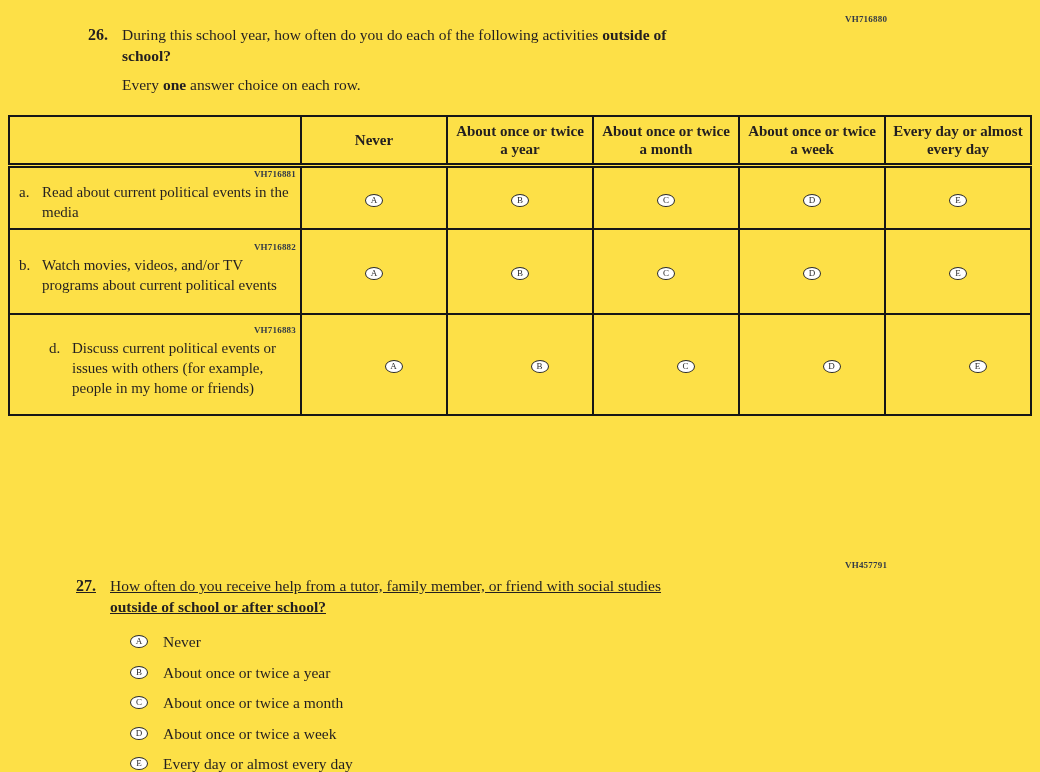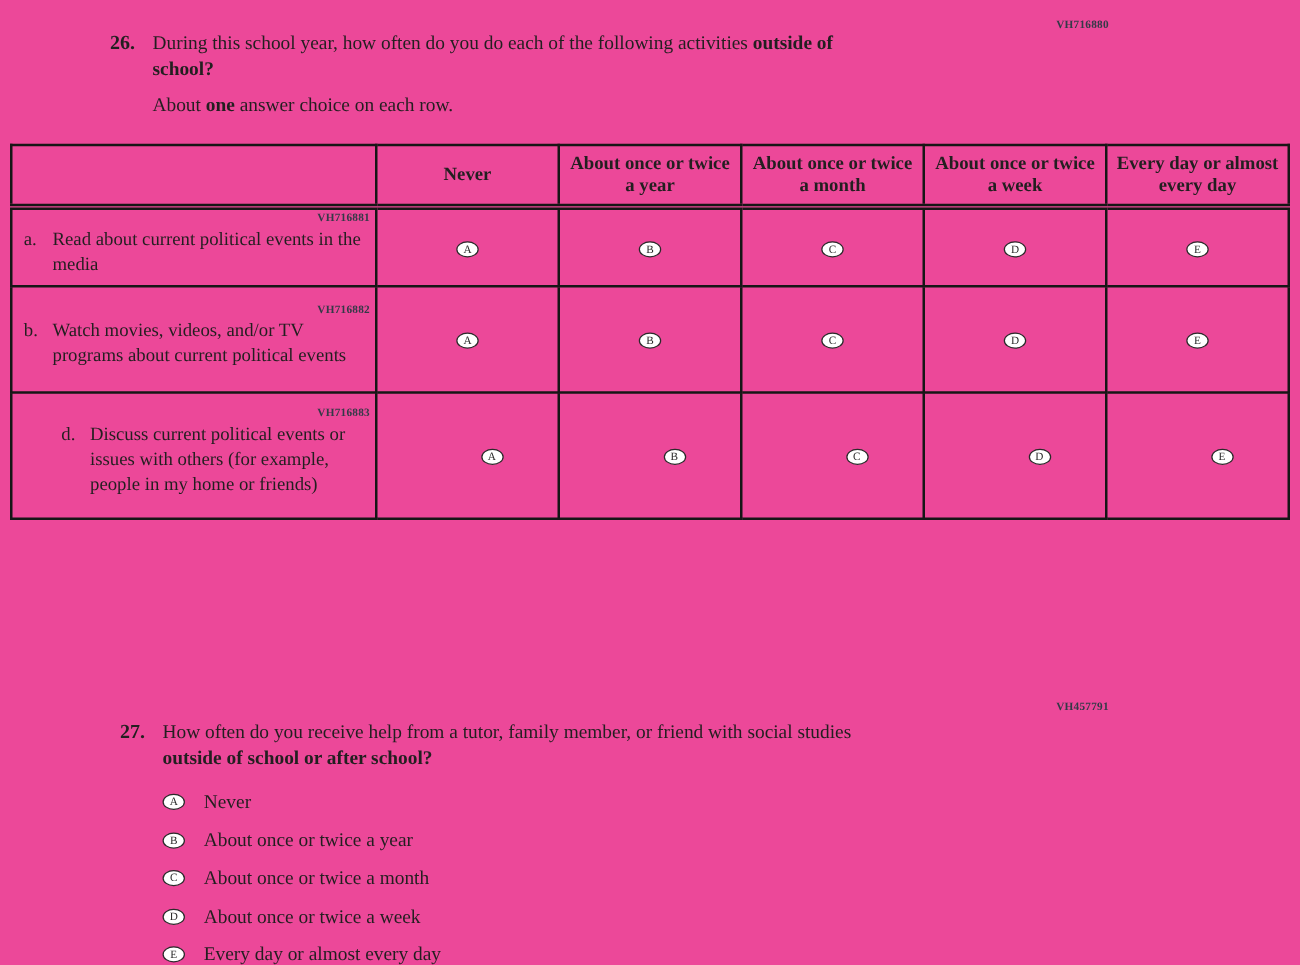--- a/index.html
+++ b/index.html
@@ -1,38 +1,38 @@
 <!DOCTYPE html>
 <html><head>
 <meta charset="utf-8">
 <style>
   * { margin: 0; padding: 0; box-sizing: border-box; }
   html, body { background: #ffffff; }
   .page {
     position: relative;
     width: 1040px;
     height: 772px;
-    background: #ec4899;
+    background: #fde047;
     font-family: "Liberation Serif", "DejaVu Serif", serif;
     color: #231f20;
     overflow: hidden;
   }
   .vh-code {
     font-family: "Liberation Serif", "DejaVu Serif", serif;
     font-size: 9px;
     font-weight: bold;
     color: #333a47;
     letter-spacing: 0.2px;
   }
   .q26-code { position: absolute; left: 845px; top: 14px; }
   .q27-code { position: absolute; left: 845px; top: 560px; }
 
   .question { position: absolute; display: flex; }
   .q26-question { left: 88px; top: 24px; width: 740px; }
-  .q27-question { left: 96px; top: 575px; width: 760px; }
+  .q27-question { left: 76px; top: 575px; width: 760px; text-decoration: underline; }
   .q-number { font-weight: bold; font-size: 16px; width: 34px; flex: 0 0 34px; line-height: 21px; }
   .q-text { font-size: 15.5px; line-height: 21px; }
   .bold { font-weight: bold; }
 
   .q26-instruction {
     position: absolute; left: 122px; top: 74px;
     font-size: 15.5px; line-height: 21px;
   }
 
   table.matrix {
@@ -110,21 +110,21 @@
 
 <div class="page">
 
   <span class="vh-code q26-code">VH716880</span>
 
   <div class="question q26-question">
     <span class="q-number">26.</span>
     <span class="q-text"><span>During this school year, how often do you do each of the following activities </span><span class="bold">outside of</span><br><span class="bold">school?</span></span>
   </div>
 
-  <div class="q26-instruction"><span>About </span><span class="bold">one</span><span> answer choice on each row.</span></div>
+  <div class="q26-instruction"><span>Every </span><span class="bold">one</span><span> answer choice on each row.</span></div>
 
   <table class="matrix">
     <colgroup>
       <col class="c-label">
         <col class="c-opt">
         <col class="c-opt">
         <col class="c-opt">
         <col class="c-opt">
         <col class="c-opt">
     </colgroup>

